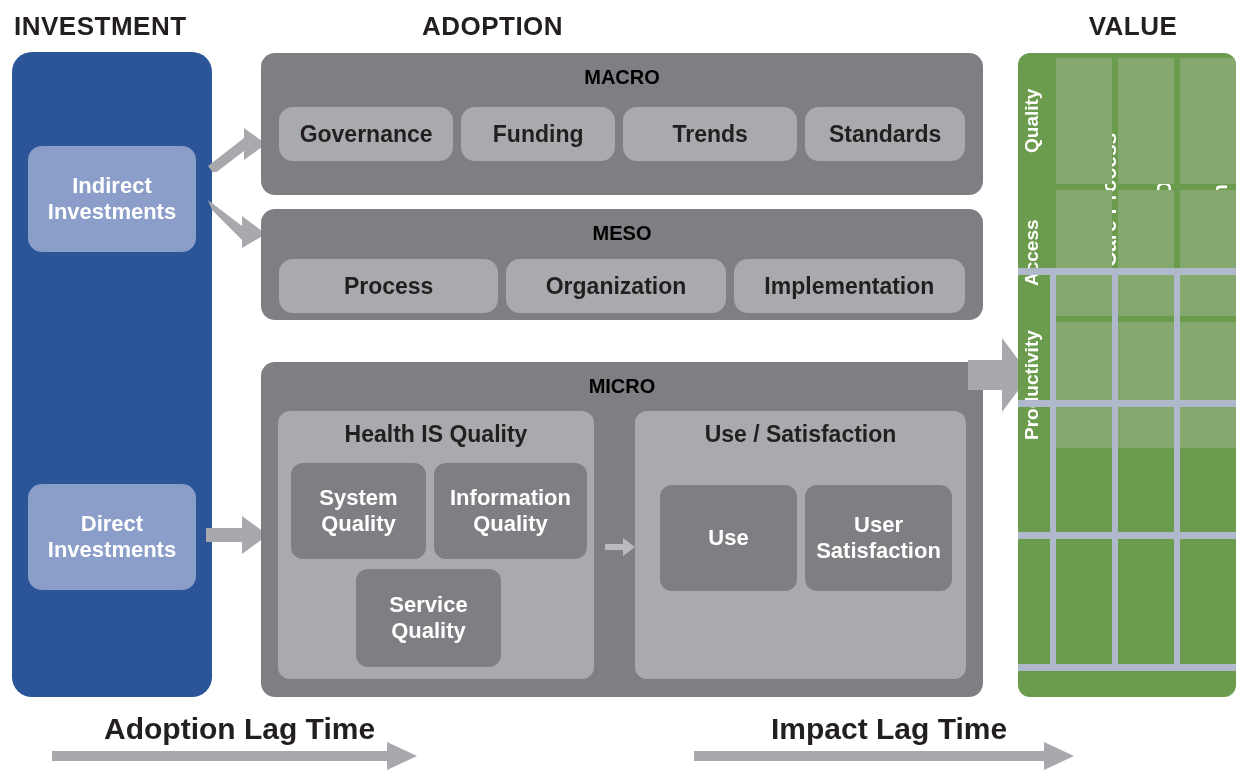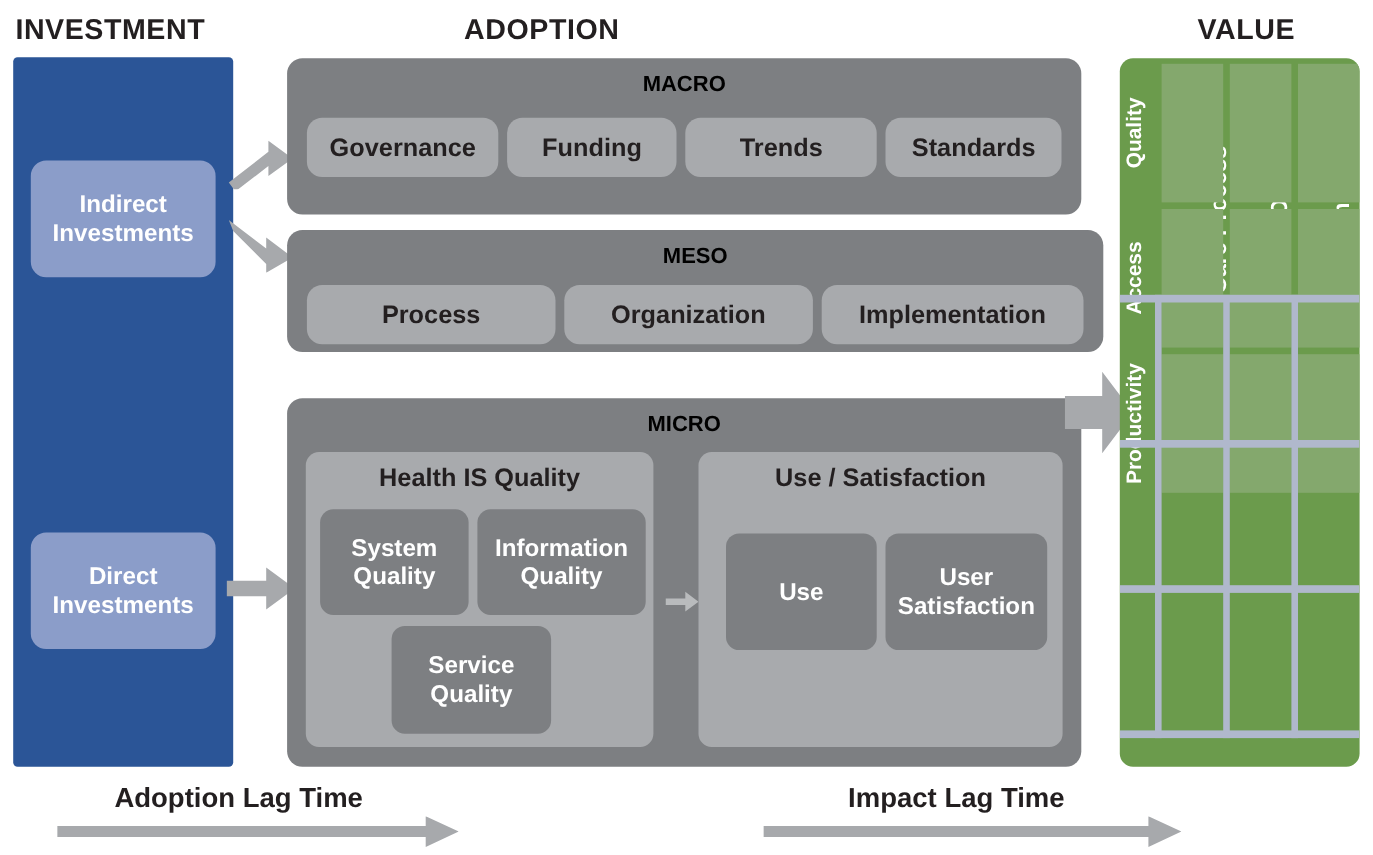--- a/index.html
+++ b/index.html
@@ -33,21 +33,21 @@
   #h-value      { left: 1018px; top: 11px; width: 230px; text-align: center; }
 
   
   #investment-panel {
     position: absolute;
     left: 12px;
     top: 52px;
     width: 200px;
     height: 645px;
     background: #2b5597;
-    border-radius: 4px;
+    border-radius: 20px;
   }
   .invest-box {
     position: absolute;
     left: 16px;
     width: 168px;
     background: #8b9dc9;
     border-radius: 14px;
     color: #ffffff;
     font-weight: bold;
     font-size: 22px;
@@ -62,21 +62,21 @@
 
   
   .level-panel {
     position: absolute;
     left: 261px;
     width: 722px;
     background: #7d7f82;
     border-radius: 14px;
   }
   #macro-panel { top: 53px;  height: 142px; }
-  #meso-panel  { top: 209px; height: 111px; padding-left: 20px; }
+  #meso-panel  { top: 209px; height: 111px; }
   #micro-panel { top: 362px; height: 335px; }
 
   .level-title {
     position: absolute;
     left: 0;
     right: 0;
     text-align: center;
     color: #000000;
     font-weight: bold;
     font-size: 20px;
@@ -260,21 +260,21 @@
     background: #b0b8cc;
   }
   #gv-0 { left: 32px; }
   #gv-1 { left: 94px; }
   #gv-2 { left: 156px; }
 
   
   .lagtime-label {
     position: absolute;
     font-weight: bold;
-    font-size: 25px;
+    font-size: 30px;
     color: #231f20;
     white-space: nowrap;
     text-align: center;
   }
   #adoption-lag-label { left: 104px; top: 712px; }
   #impact-lag-label   { left: 771px; top: 712px; }
 
   .lagtime-arrow {
     position: absolute;
     height: 28px;

